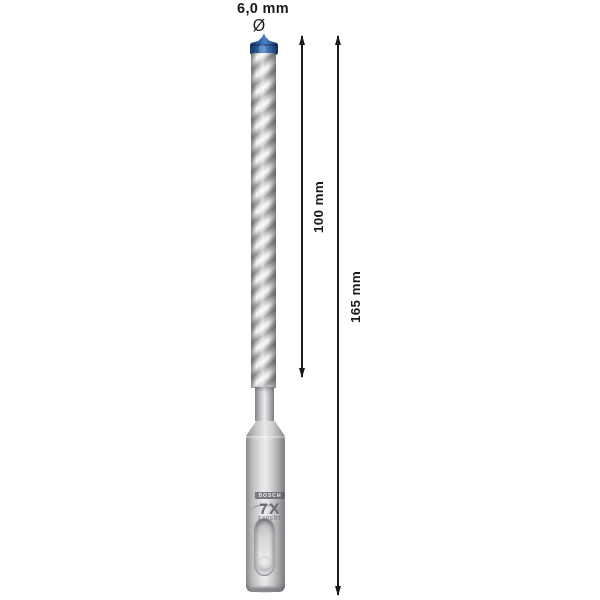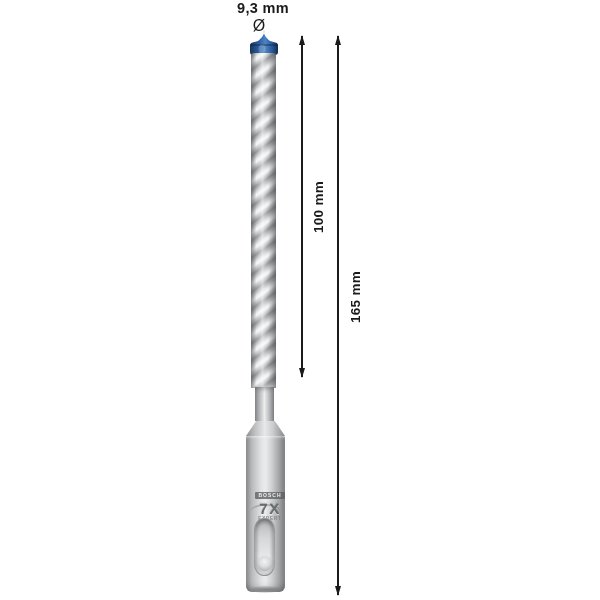--- a/index.html
+++ b/index.html
@@ -90,21 +90,21 @@
     transform:translate(-50%,-50%) rotate(-90deg);
   }
   .label-working{left:318px;top:207px;}
   .label-total{left:355px;top:297px;}
 </style>
 </head>
 <body>
 
 <div class="stage">
 
-  <div class="dia-value">9,3 mm</div>
+  <div class="dia-value">6,0 mm</div>
   <div class="dia-symbol">Ø</div>
 
   <div>
     <svg class="tip-svg" width="30" height="25" viewBox="0 0 30 25">
       <defs>
         <linearGradient id="tipGrad" x1="0" y1="0" x2="1" y2="0">
           <stop offset="0" stop-color="#16355c"></stop>
           <stop offset="0.33" stop-color="#2d5fa3"></stop>
           <stop offset="0.55" stop-color="#4d84c4"></stop>
           <stop offset="0.78" stop-color="#2a589a"></stop>

